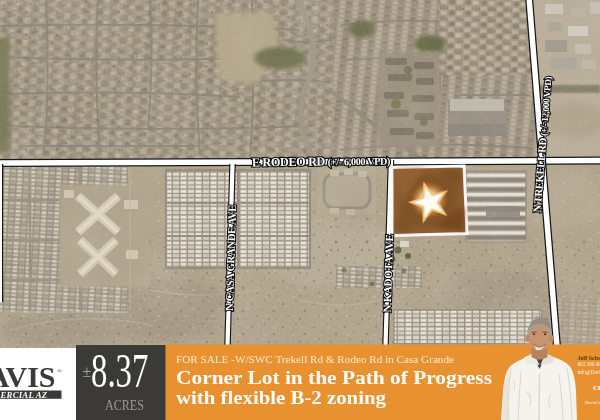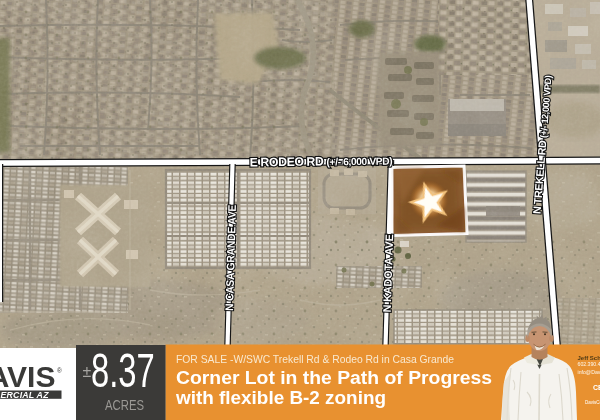--- a/index.html
+++ b/index.html
@@ -1,16 +1,16 @@
 <!DOCTYPE html>
 <html><head>
 <meta charset="utf-8">
 <style>
   html,body{margin:0;padding:0;background:#222;}
-  #wrap{position:relative;width:600px;height:420px;overflow:hidden;font-family:Liberation Sans, sans-serif;}
+  #wrap{position:relative;width:600px;height:420px;overflow:hidden;font-family:Liberation Serif, serif;}
   svg{display:block;}
 </style>
 </head>
 <body>
 <div id="wrap">
 <svg width="600" height="420" viewBox="0 0 600 420">
 <defs>
   <pattern id="houses" width="16" height="11" patternUnits="userSpaceOnUse" patternTransform="rotate(2)">
     <rect width="16" height="11" fill="#a99e89"></rect>
     <rect x="0.8" y="1" width="5.8" height="4" fill="#c3b9a5"></rect>

